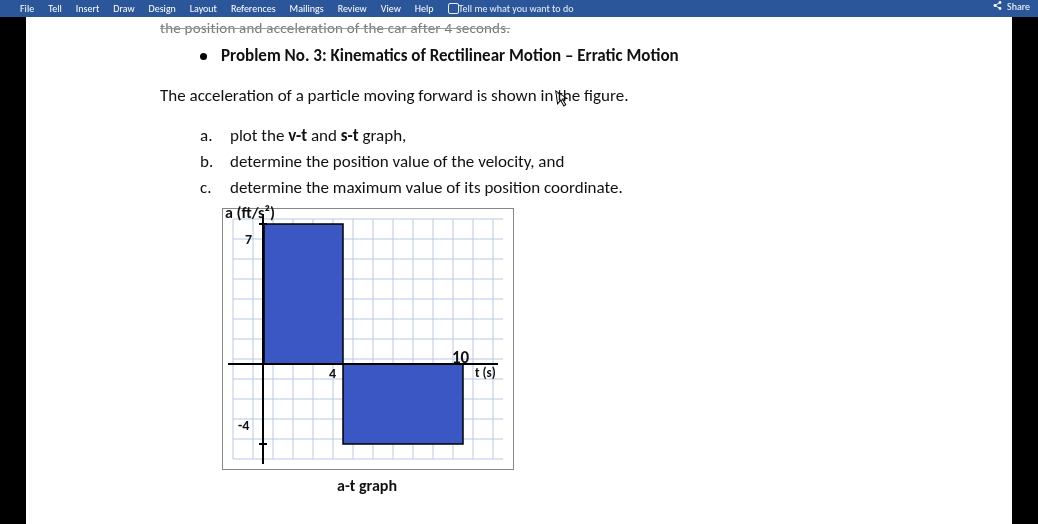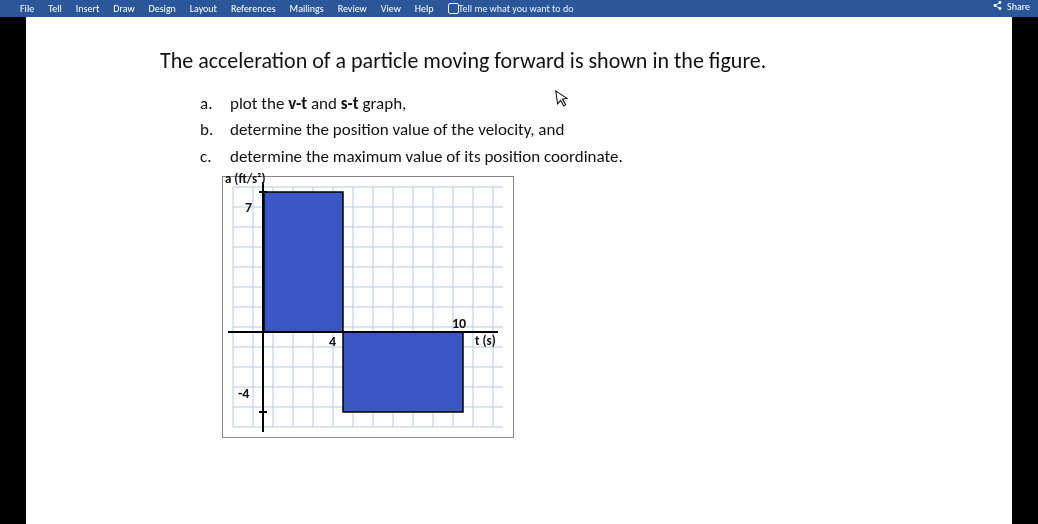--- a/index.html
+++ b/index.html
@@ -8,21 +8,21 @@
   .ribbon .tab{cursor:pointer;white-space:nowrap;}
   .ribbon .tell{opacity:.9;display:flex;align-items:center;}
   .ribbon .bulb{width:9px;height:9px;border:1px solid #fff;border-radius:2px;display:inline-block;}
   .ribbon .share{position:absolute;right:8px;top:0;height:21px;display:flex;align-items:flex-start;gap:4px;}
   .page{position:absolute;left:26px;top:17px;right:26px;bottom:0;background:#fff;}
   .cutoff{position:absolute;left:134px;top:2px;color:#7a7a7a;font-size:15px;letter-spacing:.2px;text-decoration:line-through;text-decoration-color:#9a9a9a;}
   .content{position:absolute;left:134px;top:28px;right:60px;color:#111;}
   .bullet-row{display:flex;align-items:flex-start;gap:14px;margin-left:40px;margin-bottom:18px;}
   .bullet-dot{width:7px;height:7px;border-radius:50%;background:#000;margin-top:8px;flex:none;}
   .bullet-text{font-size:17px;font-weight:700;}
-  .para{font-size:22px;line-height:1.45;margin-bottom:14px;}
+  .para{font-size:17px;line-height:1.45;margin-bottom:14px;}
   .ol{margin-left:40px;font-size:17px;line-height:1.55;}
   .ol-row{display:flex;gap:12px;}
   .ol-mark{width:18px;flex:none;}
   .cursor{position:absolute;left:530px;top:72px;font-size:13px;color:#333;transform:rotate(-8deg);}
   .chartwrap{margin-left:62px;margin-top:6px;}
   .chart{position:relative;width:290px;height:260px;border:1px solid #888;background:#fff;}
   .chart svg{position:absolute;left:0;top:0;}
   .caption{font-size:16px;font-weight:700;text-align:center;width:290px;margin-left:62px;margin-top:6px;}
 </style>
 </head>
@@ -52,29 +52,34 @@
           <circle cx="8" cy="8.5" r="1.4" fill="#fff"></circle>
         <line x1="3" y1="5.5" x2="8" y2="2.5" stroke="#fff" stroke-width="0.9"></line>
           <line x1="3" y1="5.5" x2="8" y2="8.5" stroke="#fff" stroke-width="0.9"></line>
       </svg>
       <span>Share</span>
     </span>
   </div>
 
   <div class="page">
 
+    <div class="cutoff">the position and acceleration of the car after 4 seconds.</div>
 
     <div class="cursor">
       <svg width="14" height="18" viewBox="0 0 14 18">
           <path d="M1 1 L1 14 L4.5 11 L7 17 L9 16 L6.5 10 L11 10 Z" fill="#fff" stroke="#000" stroke-width="1"></path>
         </svg>
     </div>
 
     <div class="content">
 
+      <div class="bullet-row">
+        <div class="bullet-dot"></div>
+        <div class="bullet-text">Problem No. 3: Kinematics of Rectilinear Motion – Erratic Motion</div>
+      </div>
 
       <div class="para">The acceleration of a particle moving forward is shown in the figure.</div>
 
       <div class="ol">
         <div class="ol-row">
           <span class="ol-mark">a.</span>
           <span>
             <span>plot the </span><b>v-t</b><span> and </span><b>s-t</b><span> graph,</span>
           </span>
         </div>
@@ -125,24 +130,25 @@
             <rect x="41" y="15" width="79" height="140" fill="#3b57c4" stroke="#000" stroke-width="1.5"></rect>
             <rect x="120" y="155" width="120" height="80" fill="#3b57c4" stroke="#000" stroke-width="1.5"></rect>
 
             <line x1="40" y1="5" x2="40" y2="255" stroke="#000" stroke-width="2"></line>
             <line x1="5" y1="155" x2="275" y2="155" stroke="#000" stroke-width="2"></line>
 
             <line x1="36" y1="15" x2="44" y2="15" stroke="#000" stroke-width="2"></line>
             <line x1="36" y1="235" x2="44" y2="235" stroke="#000" stroke-width="2"></line>
           </svg>
 
-          <div style="position:absolute;left:2px;top:-6px;font-weight:700;font-size:13px">a (ft/s²)</div>
+          <div style="position:absolute;left:2px;top:-6px;font-weight:700;font-size:16px">a (ft/s²)</div>
           <div style="position:absolute;left:22px;top:22px;font-weight:700;font-size:14px">7</div>
           <div style="position:absolute;left:15px;top:208px;font-weight:700;font-size:14px">-4</div>
           <div style="position:absolute;left:106px;top:156px;font-weight:700;font-size:14px">4</div>
-          <div style="position:absolute;left:229px;top:138px;font-weight:700;font-size:14px">10</div>
+          <div style="position:absolute;left:229px;top:138px;font-weight:700;font-size:17px">10</div>
           <div style="position:absolute;left:252px;top:156px;font-weight:700;font-size:13px">t (s)</div>
         </div>
       </div>
+      <div class="caption">a-t graph</div>
 
     </div>
   </div>
 </div>
 
 </body></html>

